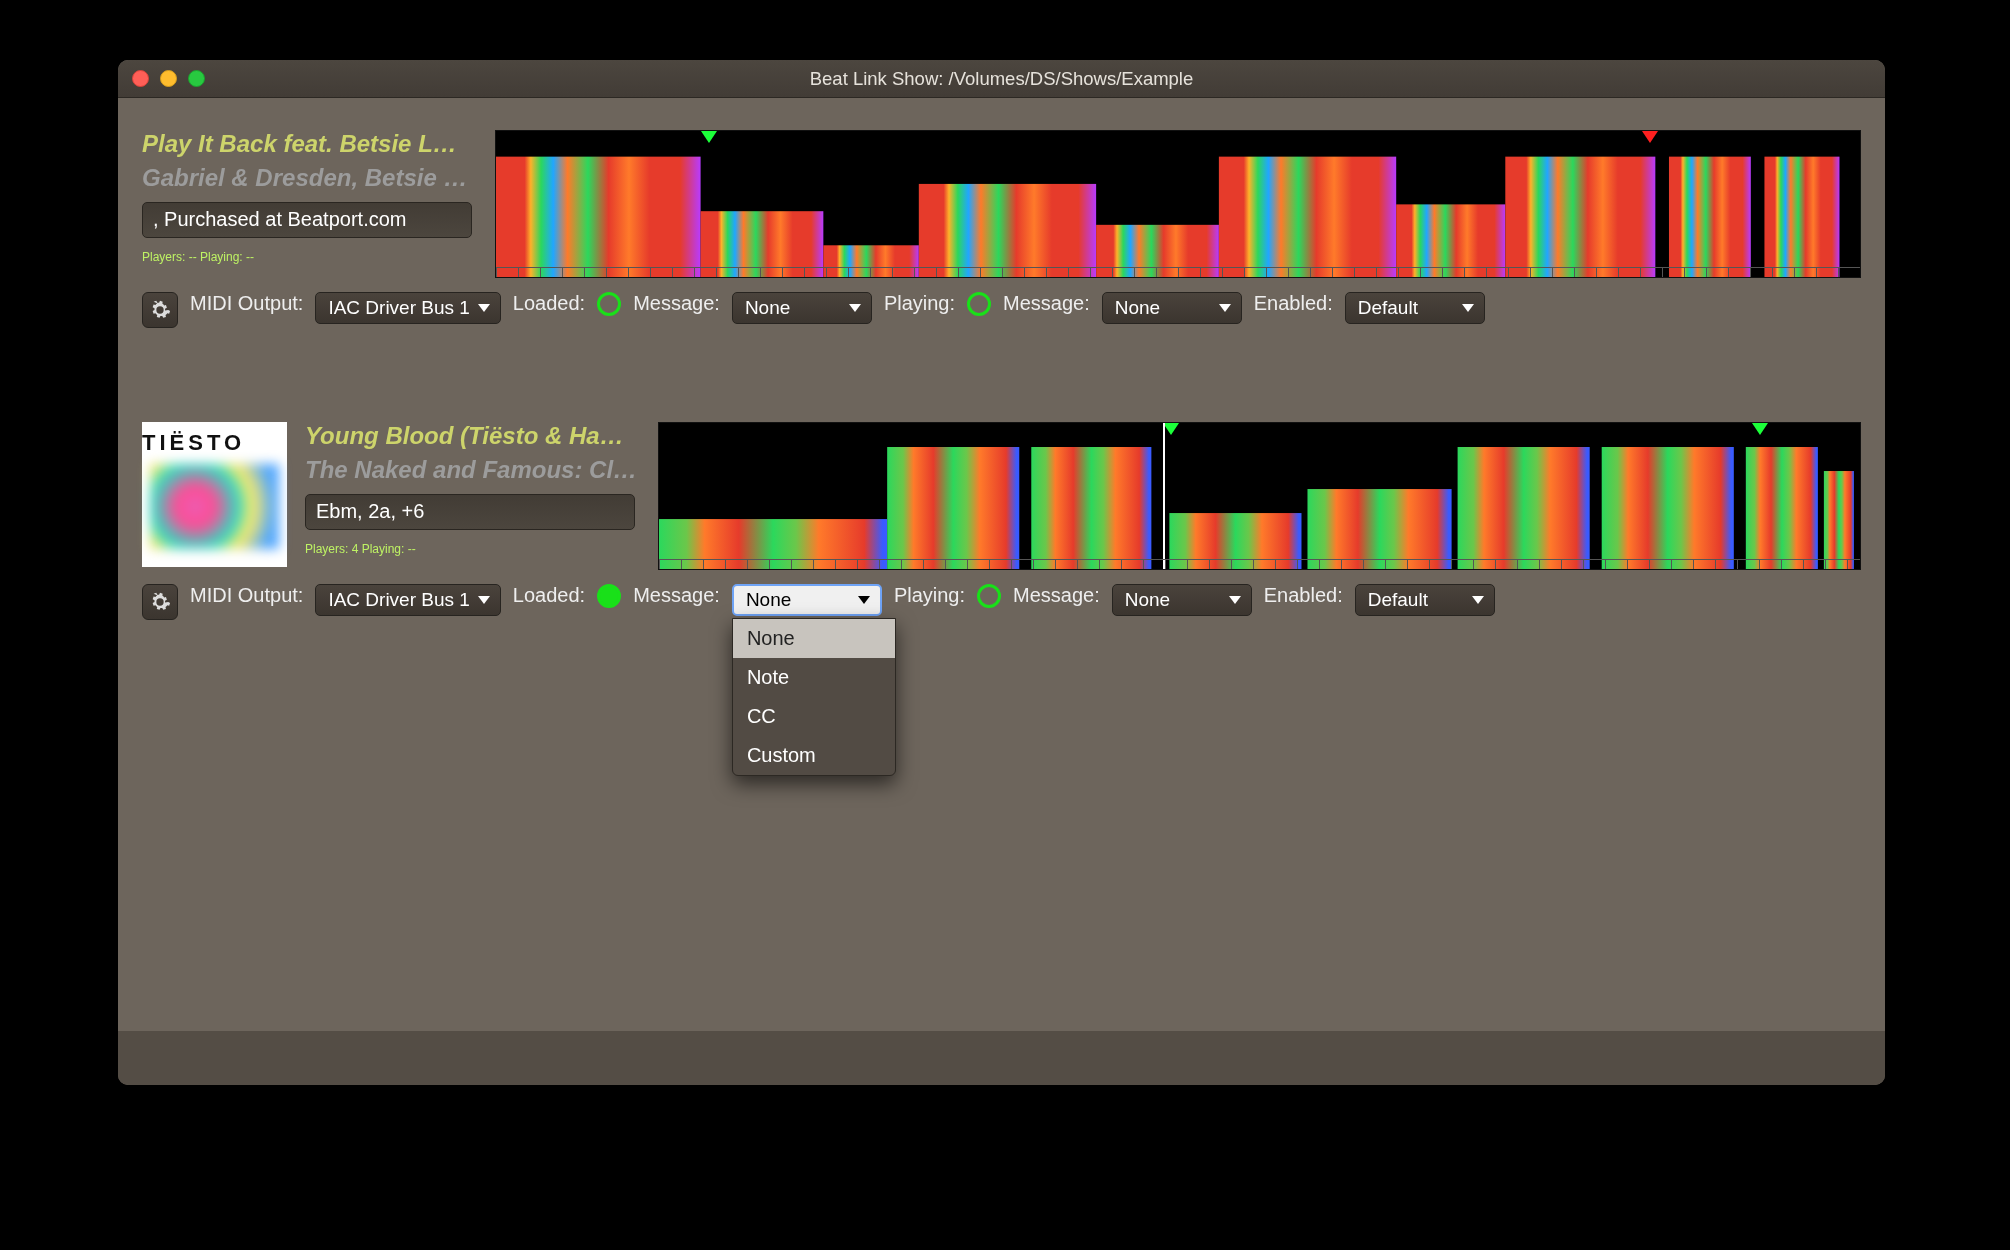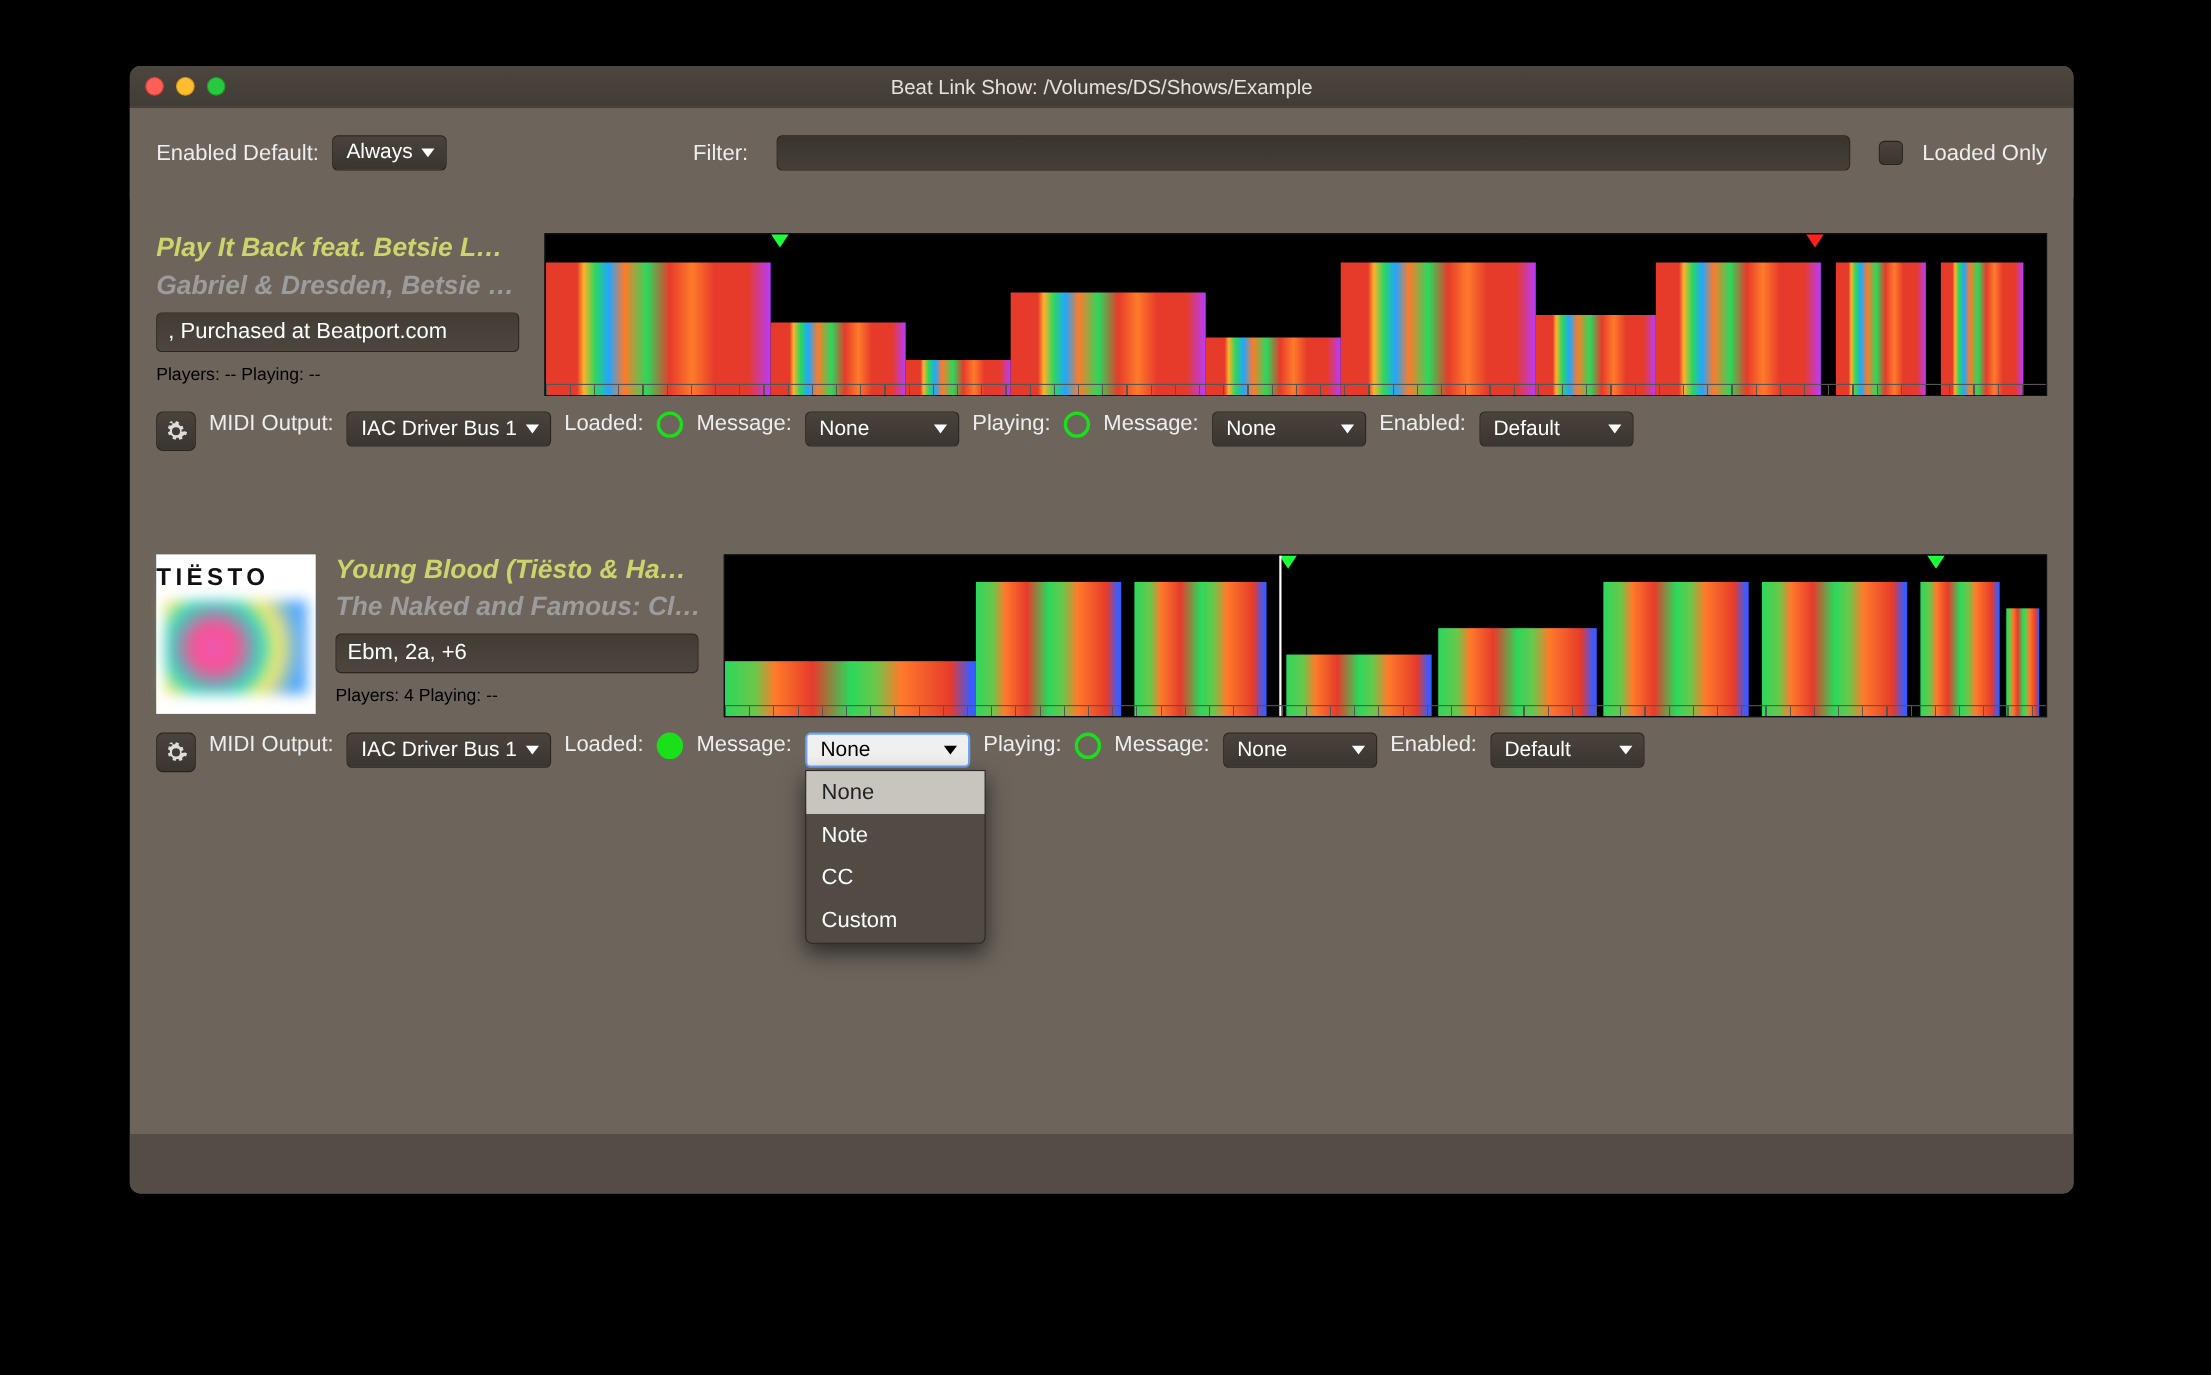--- a/index.html
+++ b/index.html
@@ -143,21 +143,21 @@
     background: linear-gradient(#423c35,#4c463e);
     border:1px solid #2a2621;
     border-radius:5px;
     padding:5px 10px;
     color:#fff;
     font-size:20px;
     width: 330px;
     height:36px;
     white-space:nowrap; overflow:hidden;
   }
-  .players-line { color:#000000; font-size:16px; margin-top:10px;}
+  .players-line { color:#bef264; font-size:12px; margin-top:10px;}
   .waveform {
     flex:1;
     height: 148px;
     background:#000;
     border:1px solid #111;
     position:relative;
     overflow:hidden;
   }
   .wf-marker-green{
     position:absolute; top:0;
@@ -242,32 +242,20 @@
   <div class="titlebar">
     <div class="traffic">
       <span class="tl-close"></span>
       <span class="tl-min"></span>
       <span class="tl-zoom"></span>
     </div>
     <div class="title">Beat Link Show: /Volumes/DS/Shows/Example</div>
   </div>
 
 
-  <div class="toolbar">
-    <span class="lbl">Enabled Default:</span>
-    <div class="select">
-      <span>Always</span>
-      <span class="chev"></span>
-    </div>
-    <span class="spacer"></span>
-    <span class="lbl">Filter:</span>
-    <div class="filter-input" title=""></div>
-    <span class="checkbox"></span>
-    <span class="lbl">Loaded Only</span>
-  </div>
 
   <div class="track">
     <div class="track-top">
       <div class="meta">
         <div class="track-title">Play It Back feat. Betsie L…</div>
         <div class="track-artist">Gabriel &amp; Dresden, Betsie …</div>
         <div class="comment-field">, Purchased at Beatport.com</div>
         <div class="players-line">Players: --  Playing: --</div>
       </div>
       <div class="waveform">

